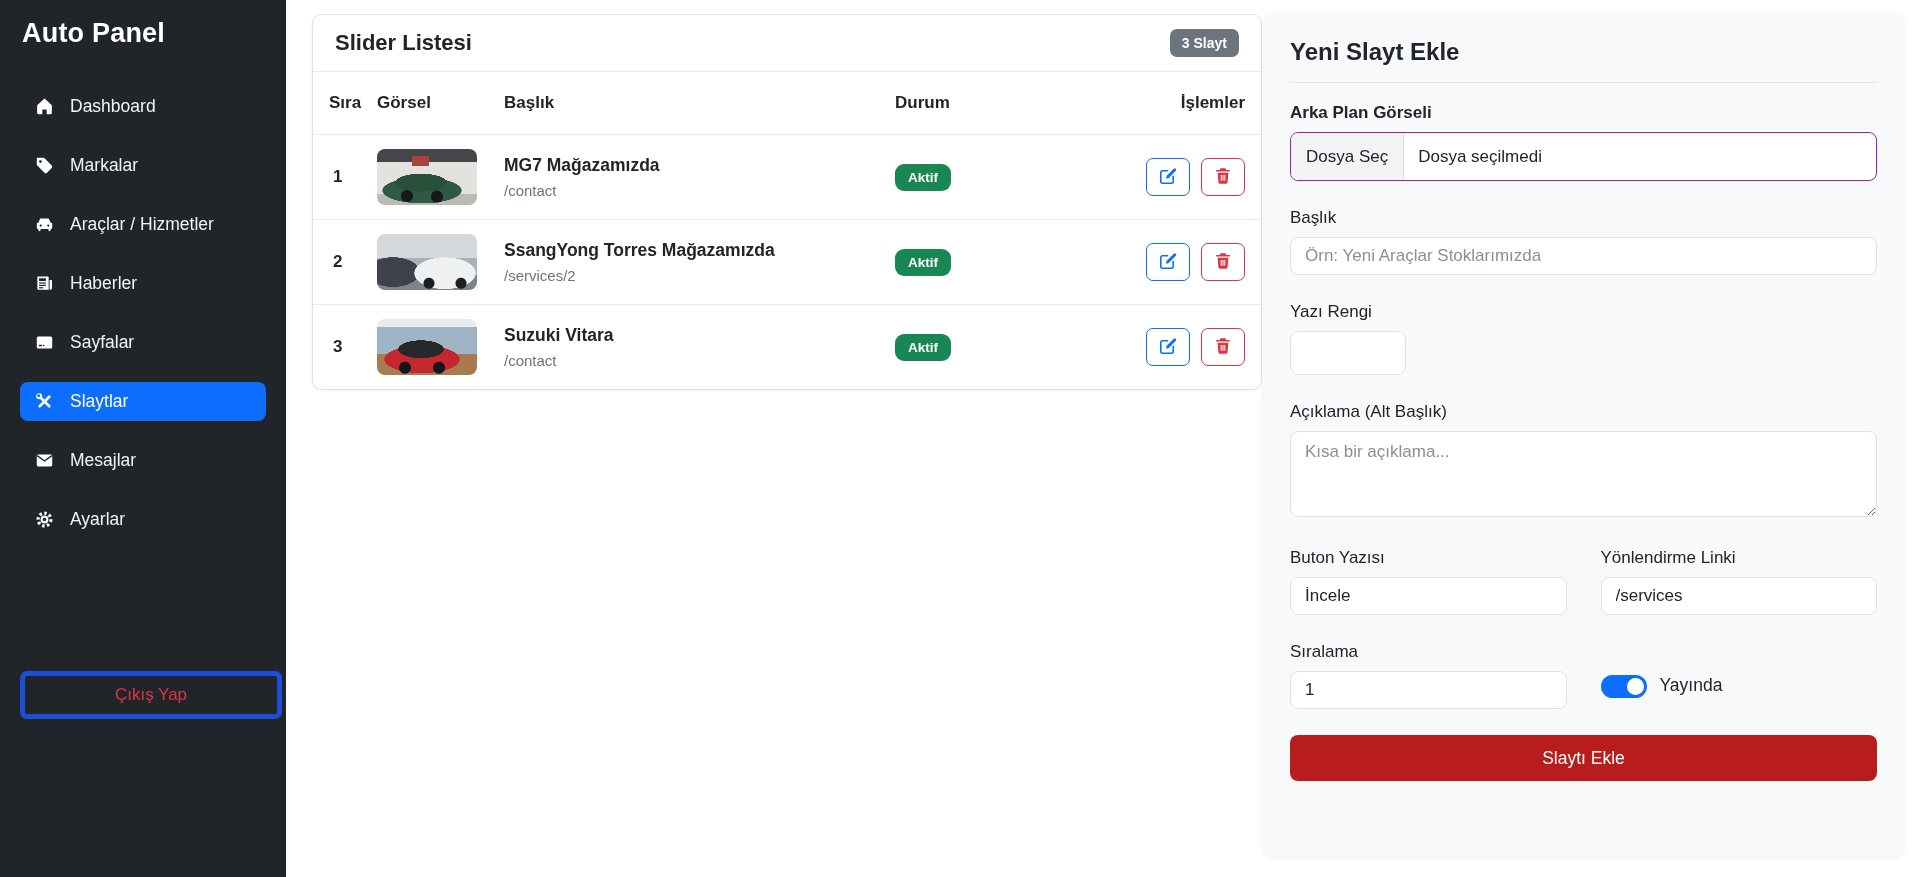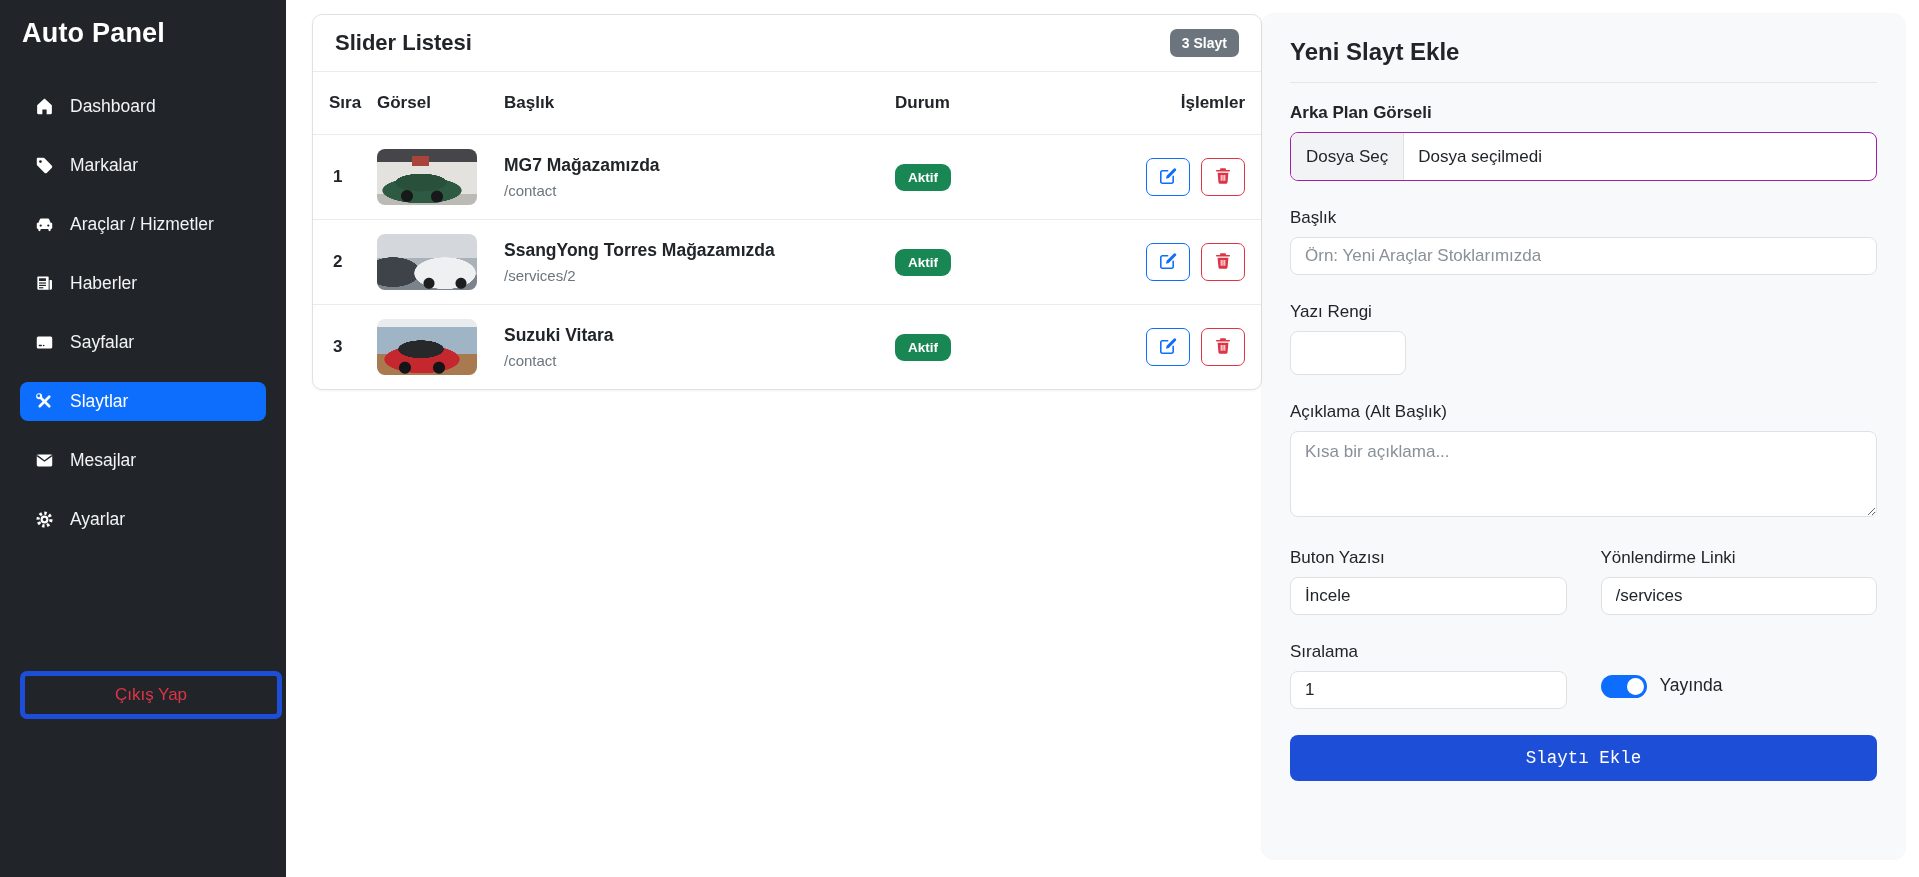--- a/index.html
+++ b/index.html
@@ -129,22 +129,22 @@
   .switch {
     width:46px; height:23px; border-radius:12px; background:#0d6efd; position:relative; cursor:pointer; flex-shrink:0;
   }
   .switch .knob {
     position:absolute; top:3px; right:3px; width:17px; height:17px;
     border-radius:50%; background:#fff;
   }
   .toggle-label { font-size:17.5px; }
   .submit-btn {
     width:100%; height:46px; margin-top:26px;
-    background:#1d4ed8; color:#fff; border:none; border-radius:8px;
-    font-size:17.5px; cursor:pointer; font-family:Liberation Mono, monospace;
+    background:#b91c1c; color:#fff; border:none; border-radius:8px;
+    font-size:17.5px; cursor:pointer; font-family:Liberation Sans, sans-serif;
   }
 </style>
 </head>
 <body>
 
 <aside class="sidebar">
   <div class="brand">Auto Panel</div>
 
   <nav>
     <div class="nav-item">

